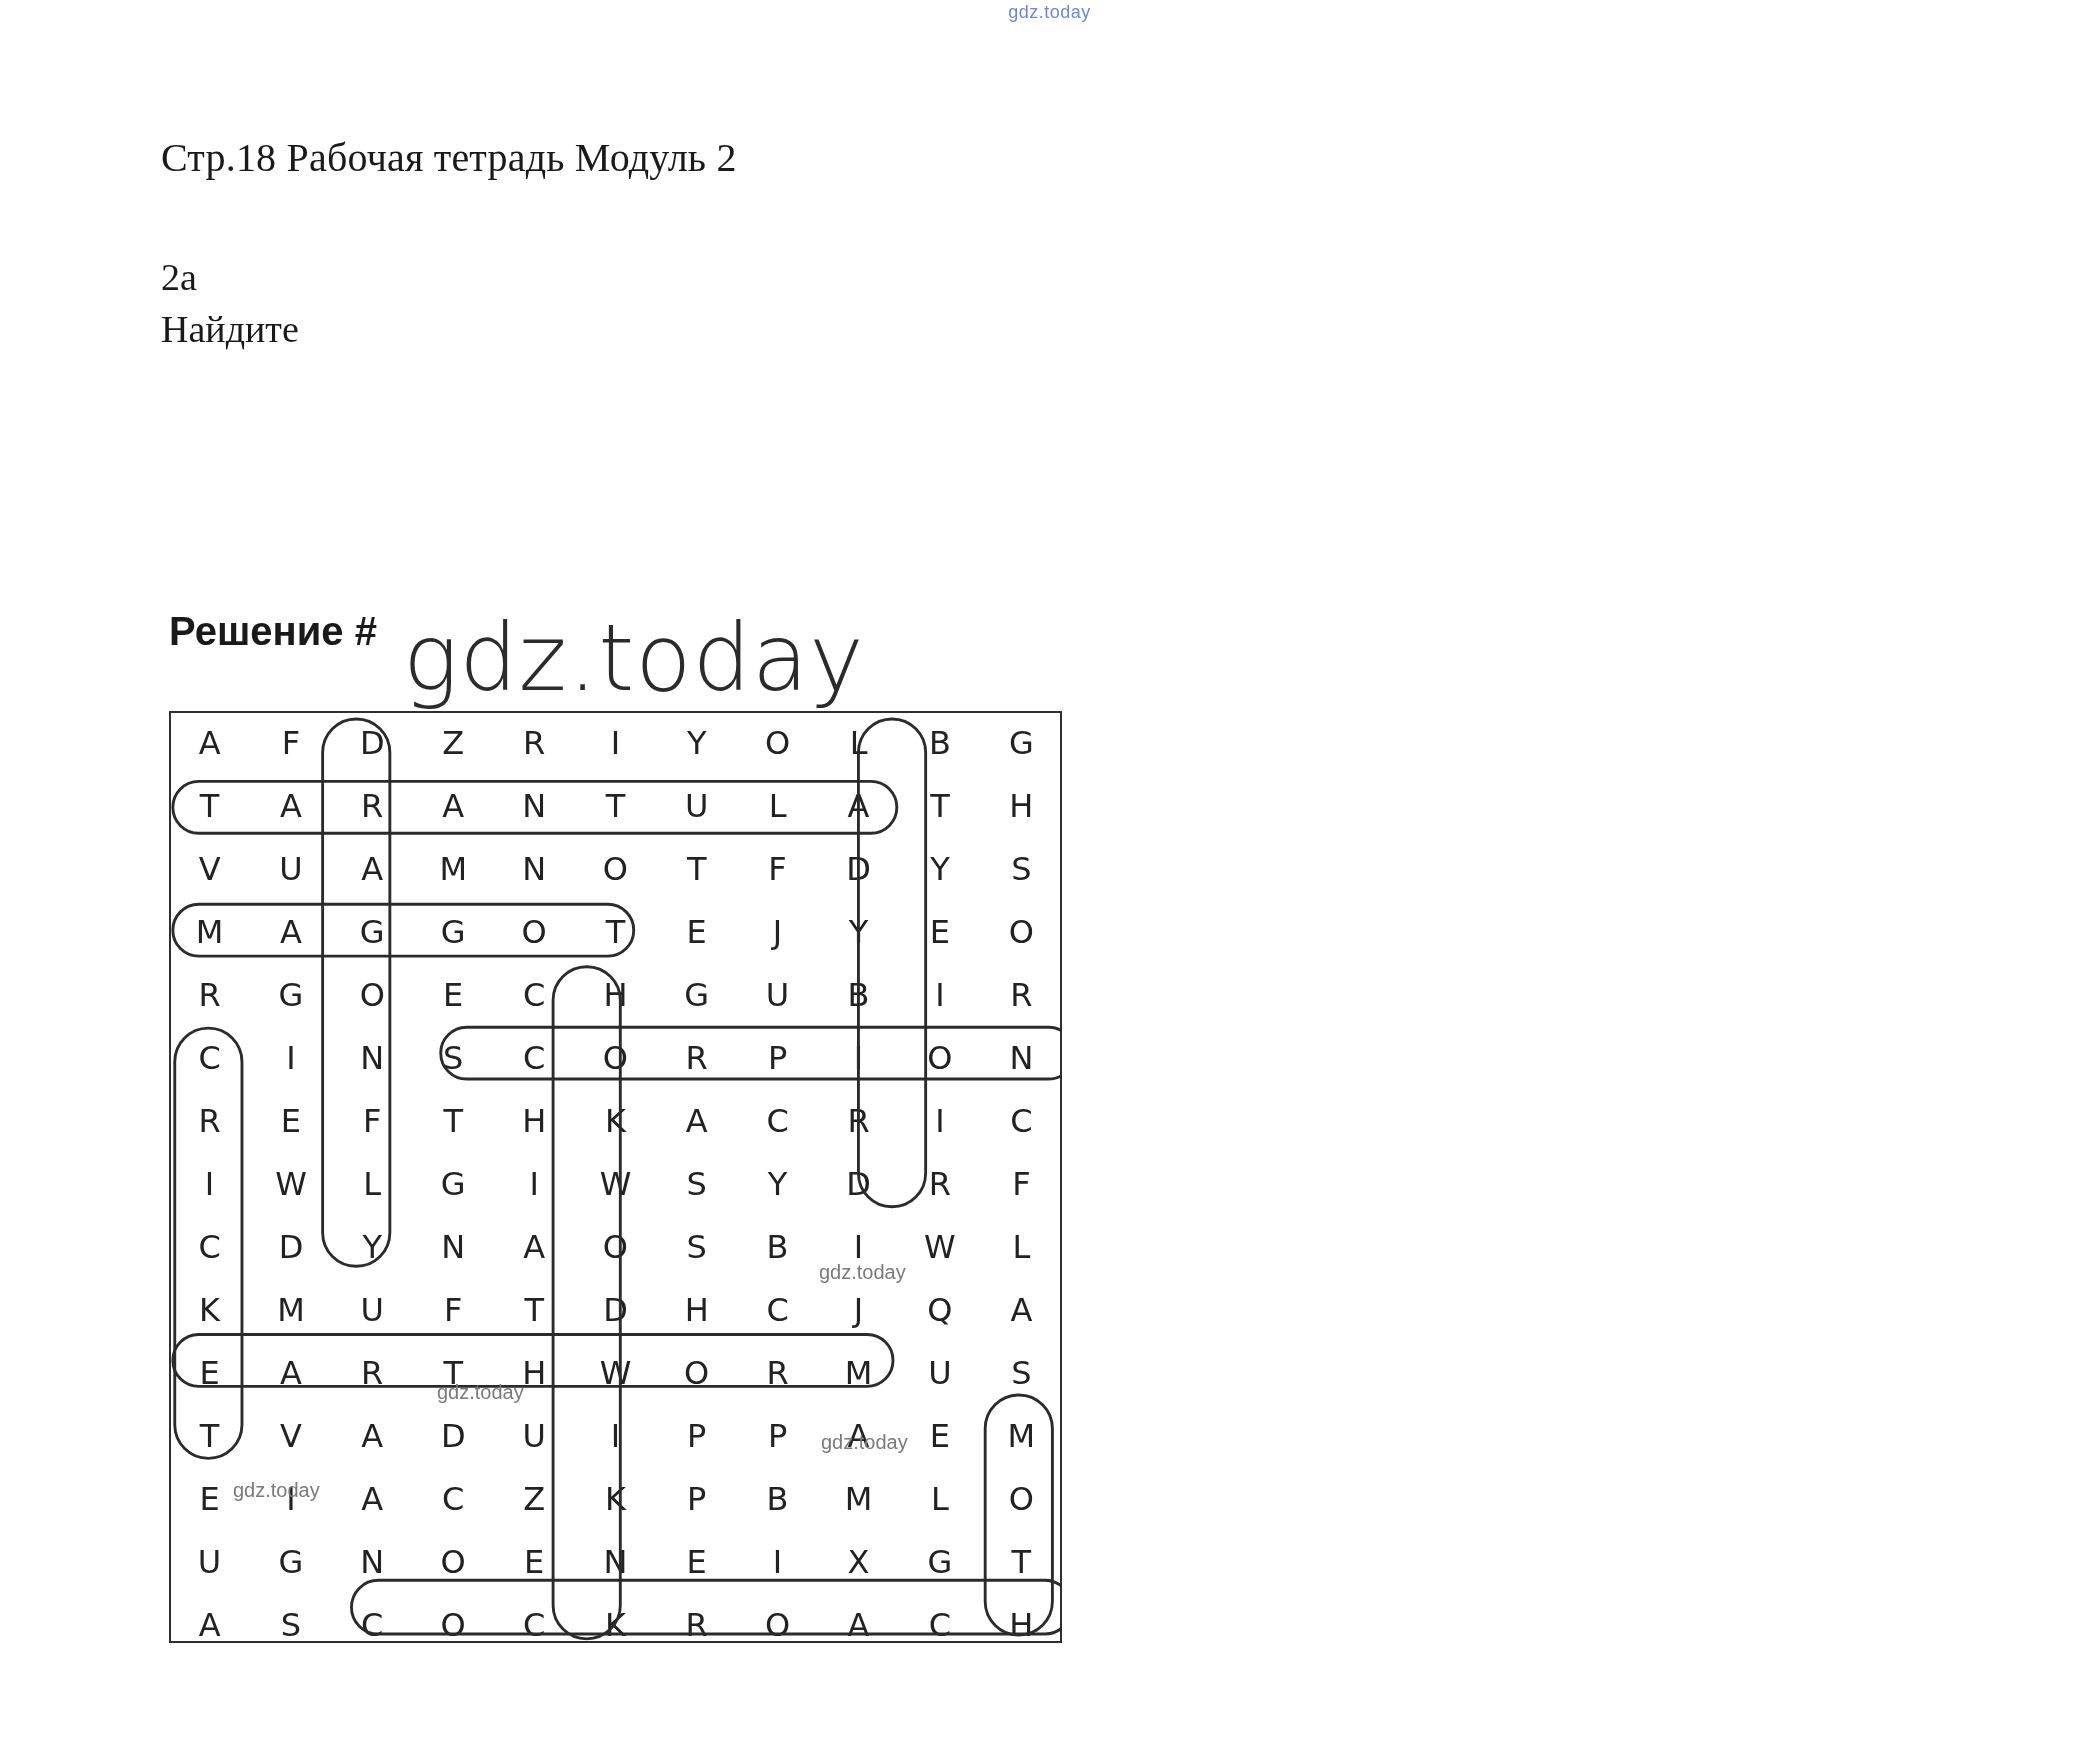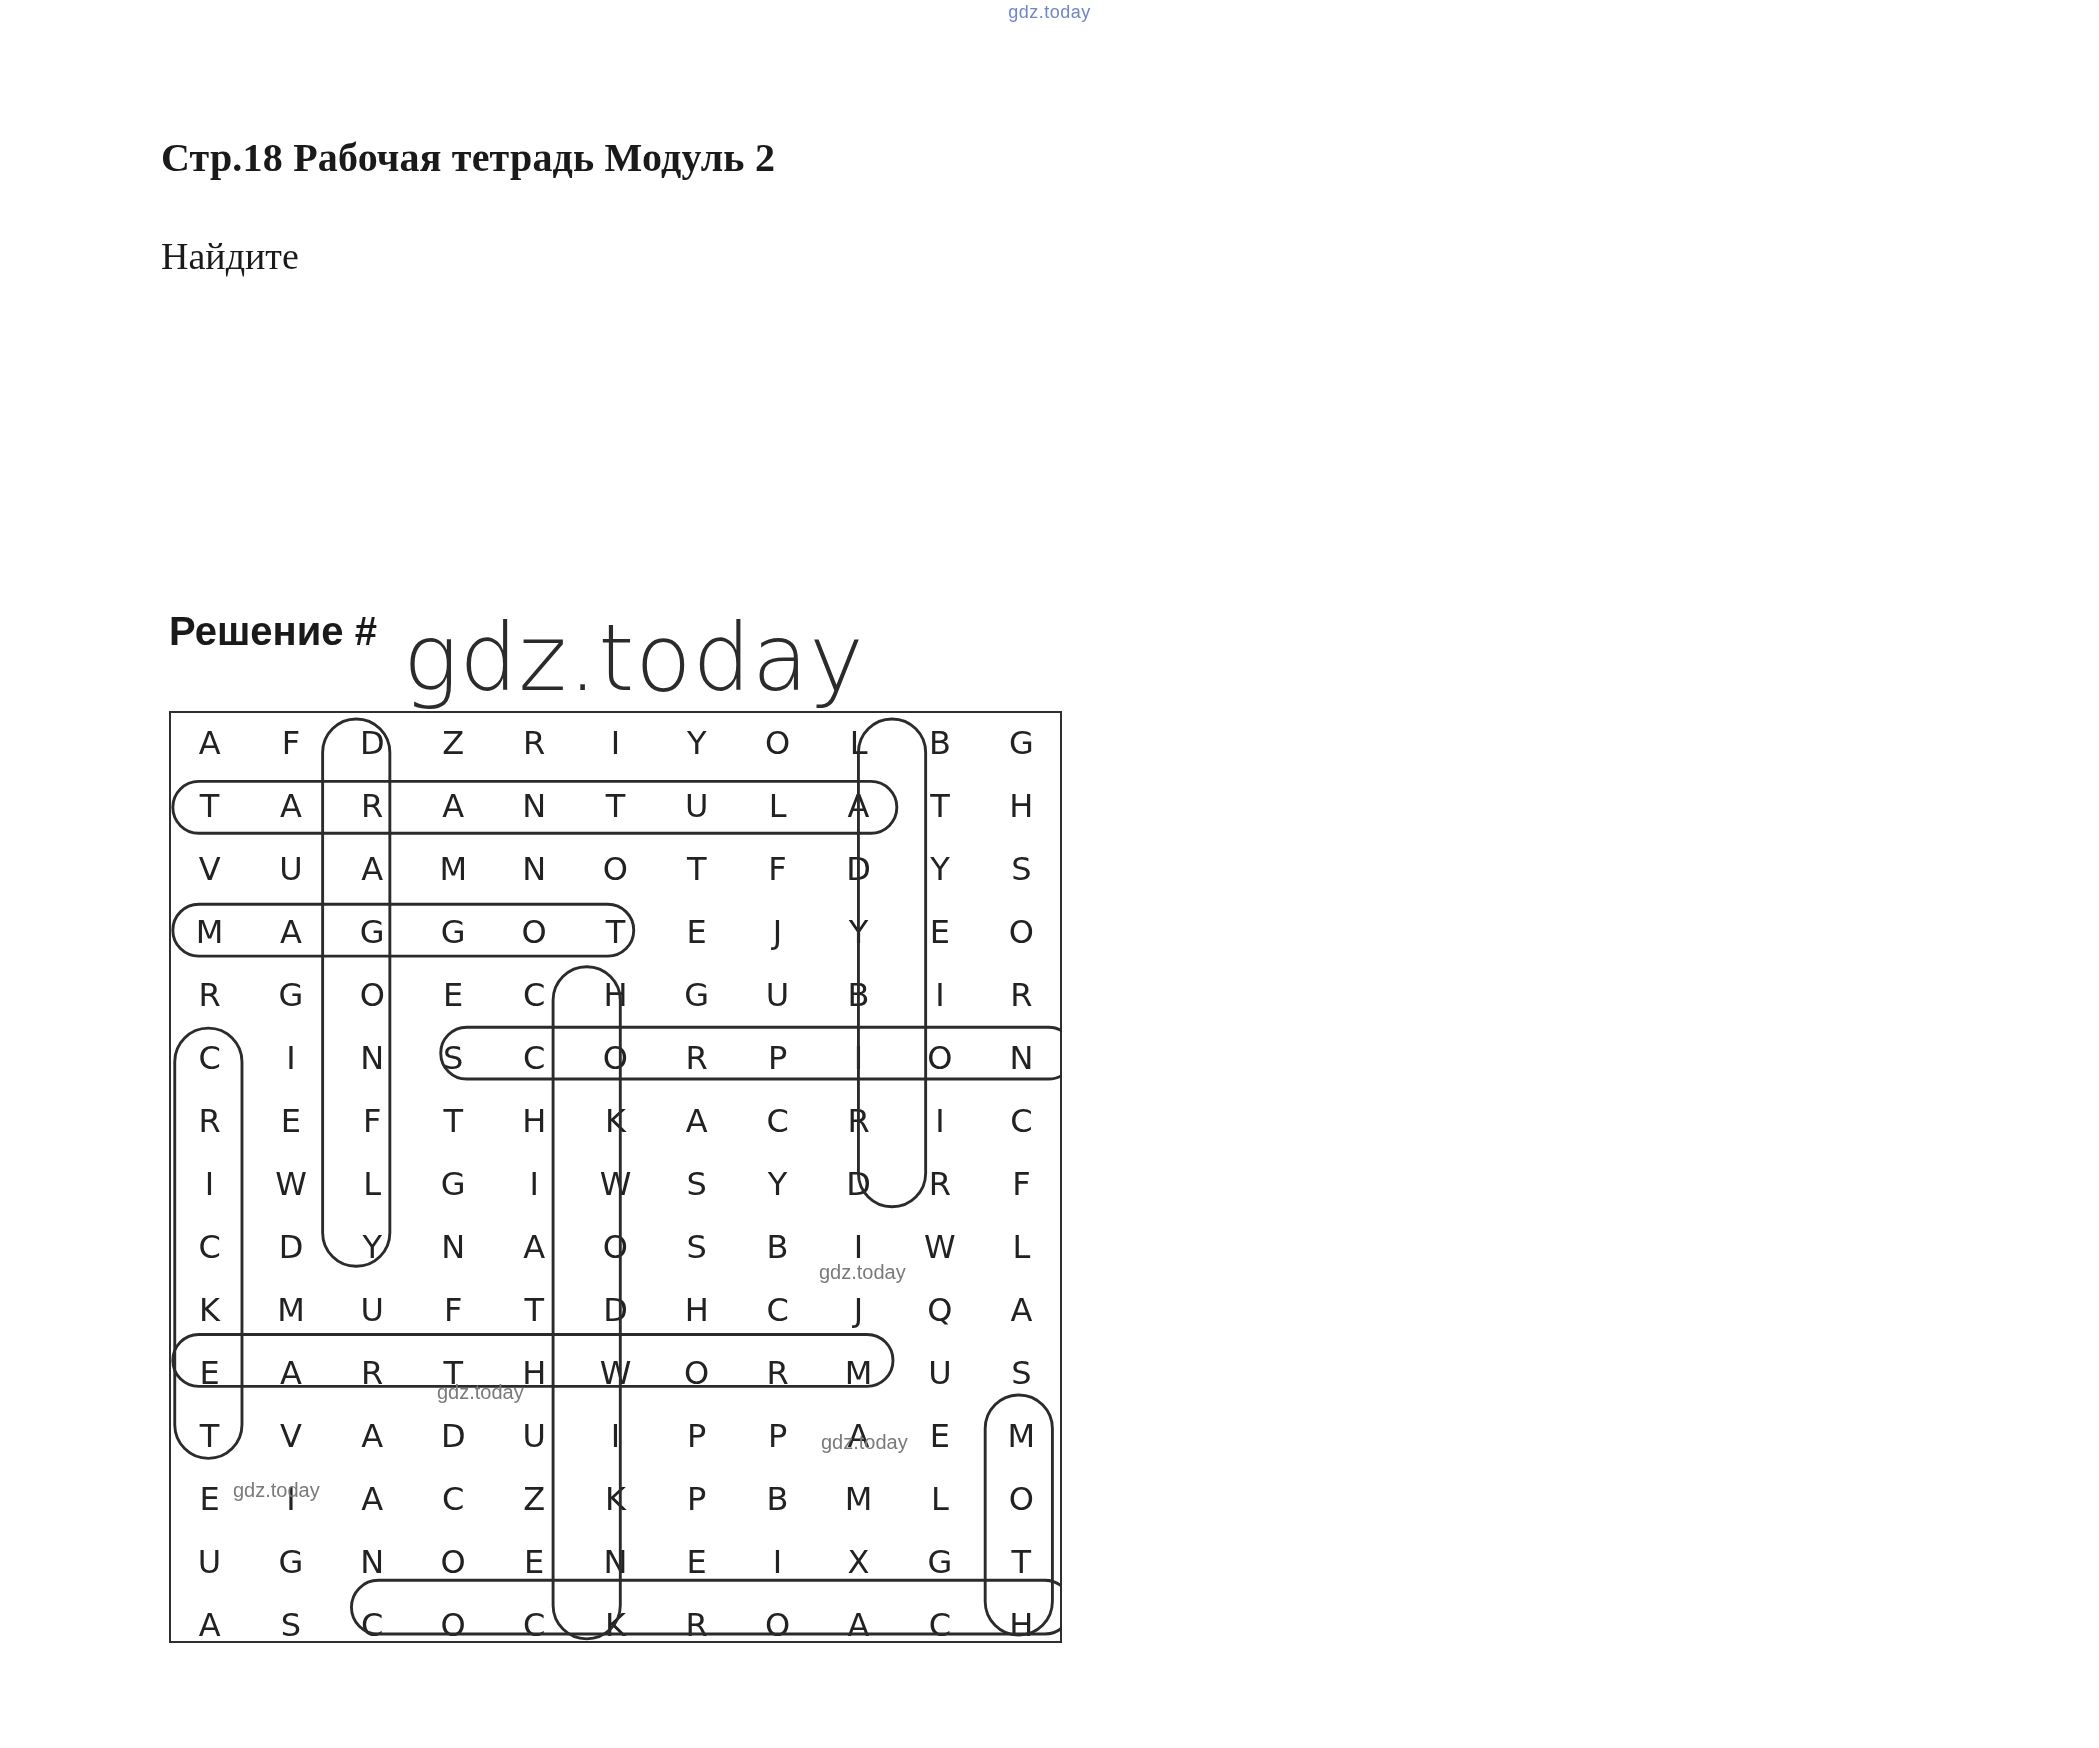--- a/index.html
+++ b/index.html
@@ -31,24 +31,24 @@
 
   
   .content {
     position: absolute;
     left: 161px;
     top: 134px;
     width: 1441px;
   }
   .heading {
     font-family: "Liberation Serif", serif;
-    font-weight: bold;
+    font-weight: normal;
     font-size: 40px;
     line-height: 1.2;
-    margin: 0 0 48px 0;
+    margin: 0 0 69px 0;
     letter-spacing: 0.2px;
   }
   .line {
     font-family: "Liberation Serif", serif;
     font-size: 38px;
     line-height: 1.38;
     margin: 0;
   }
   .solution {
     font-family: Liberation Sans, sans-serif;
@@ -133,20 +133,21 @@
   .wm3 { left: 821px; top: 1431px; }
   .wm4 { left: 233px; top: 1479px; }
 </style>
 </head>
 <body>
 
 <div class="top-watermark">gdz.today</div>
 
 <div class="content">
   <h1 class="heading">Стр.18 Рабочая тетрадь Модуль 2</h1>
+  <p class="line">2a</p>
   <p class="line">Найдите</p>
   <p class="solution">Решение #</p>
 </div>
 
 <div class="logo-watermark">gdz.today</div>
 
 <div id="wordsearch">
   <div id="grid-border"></div>
   <table class="grid-table">
     <tbody id="grid-body">

